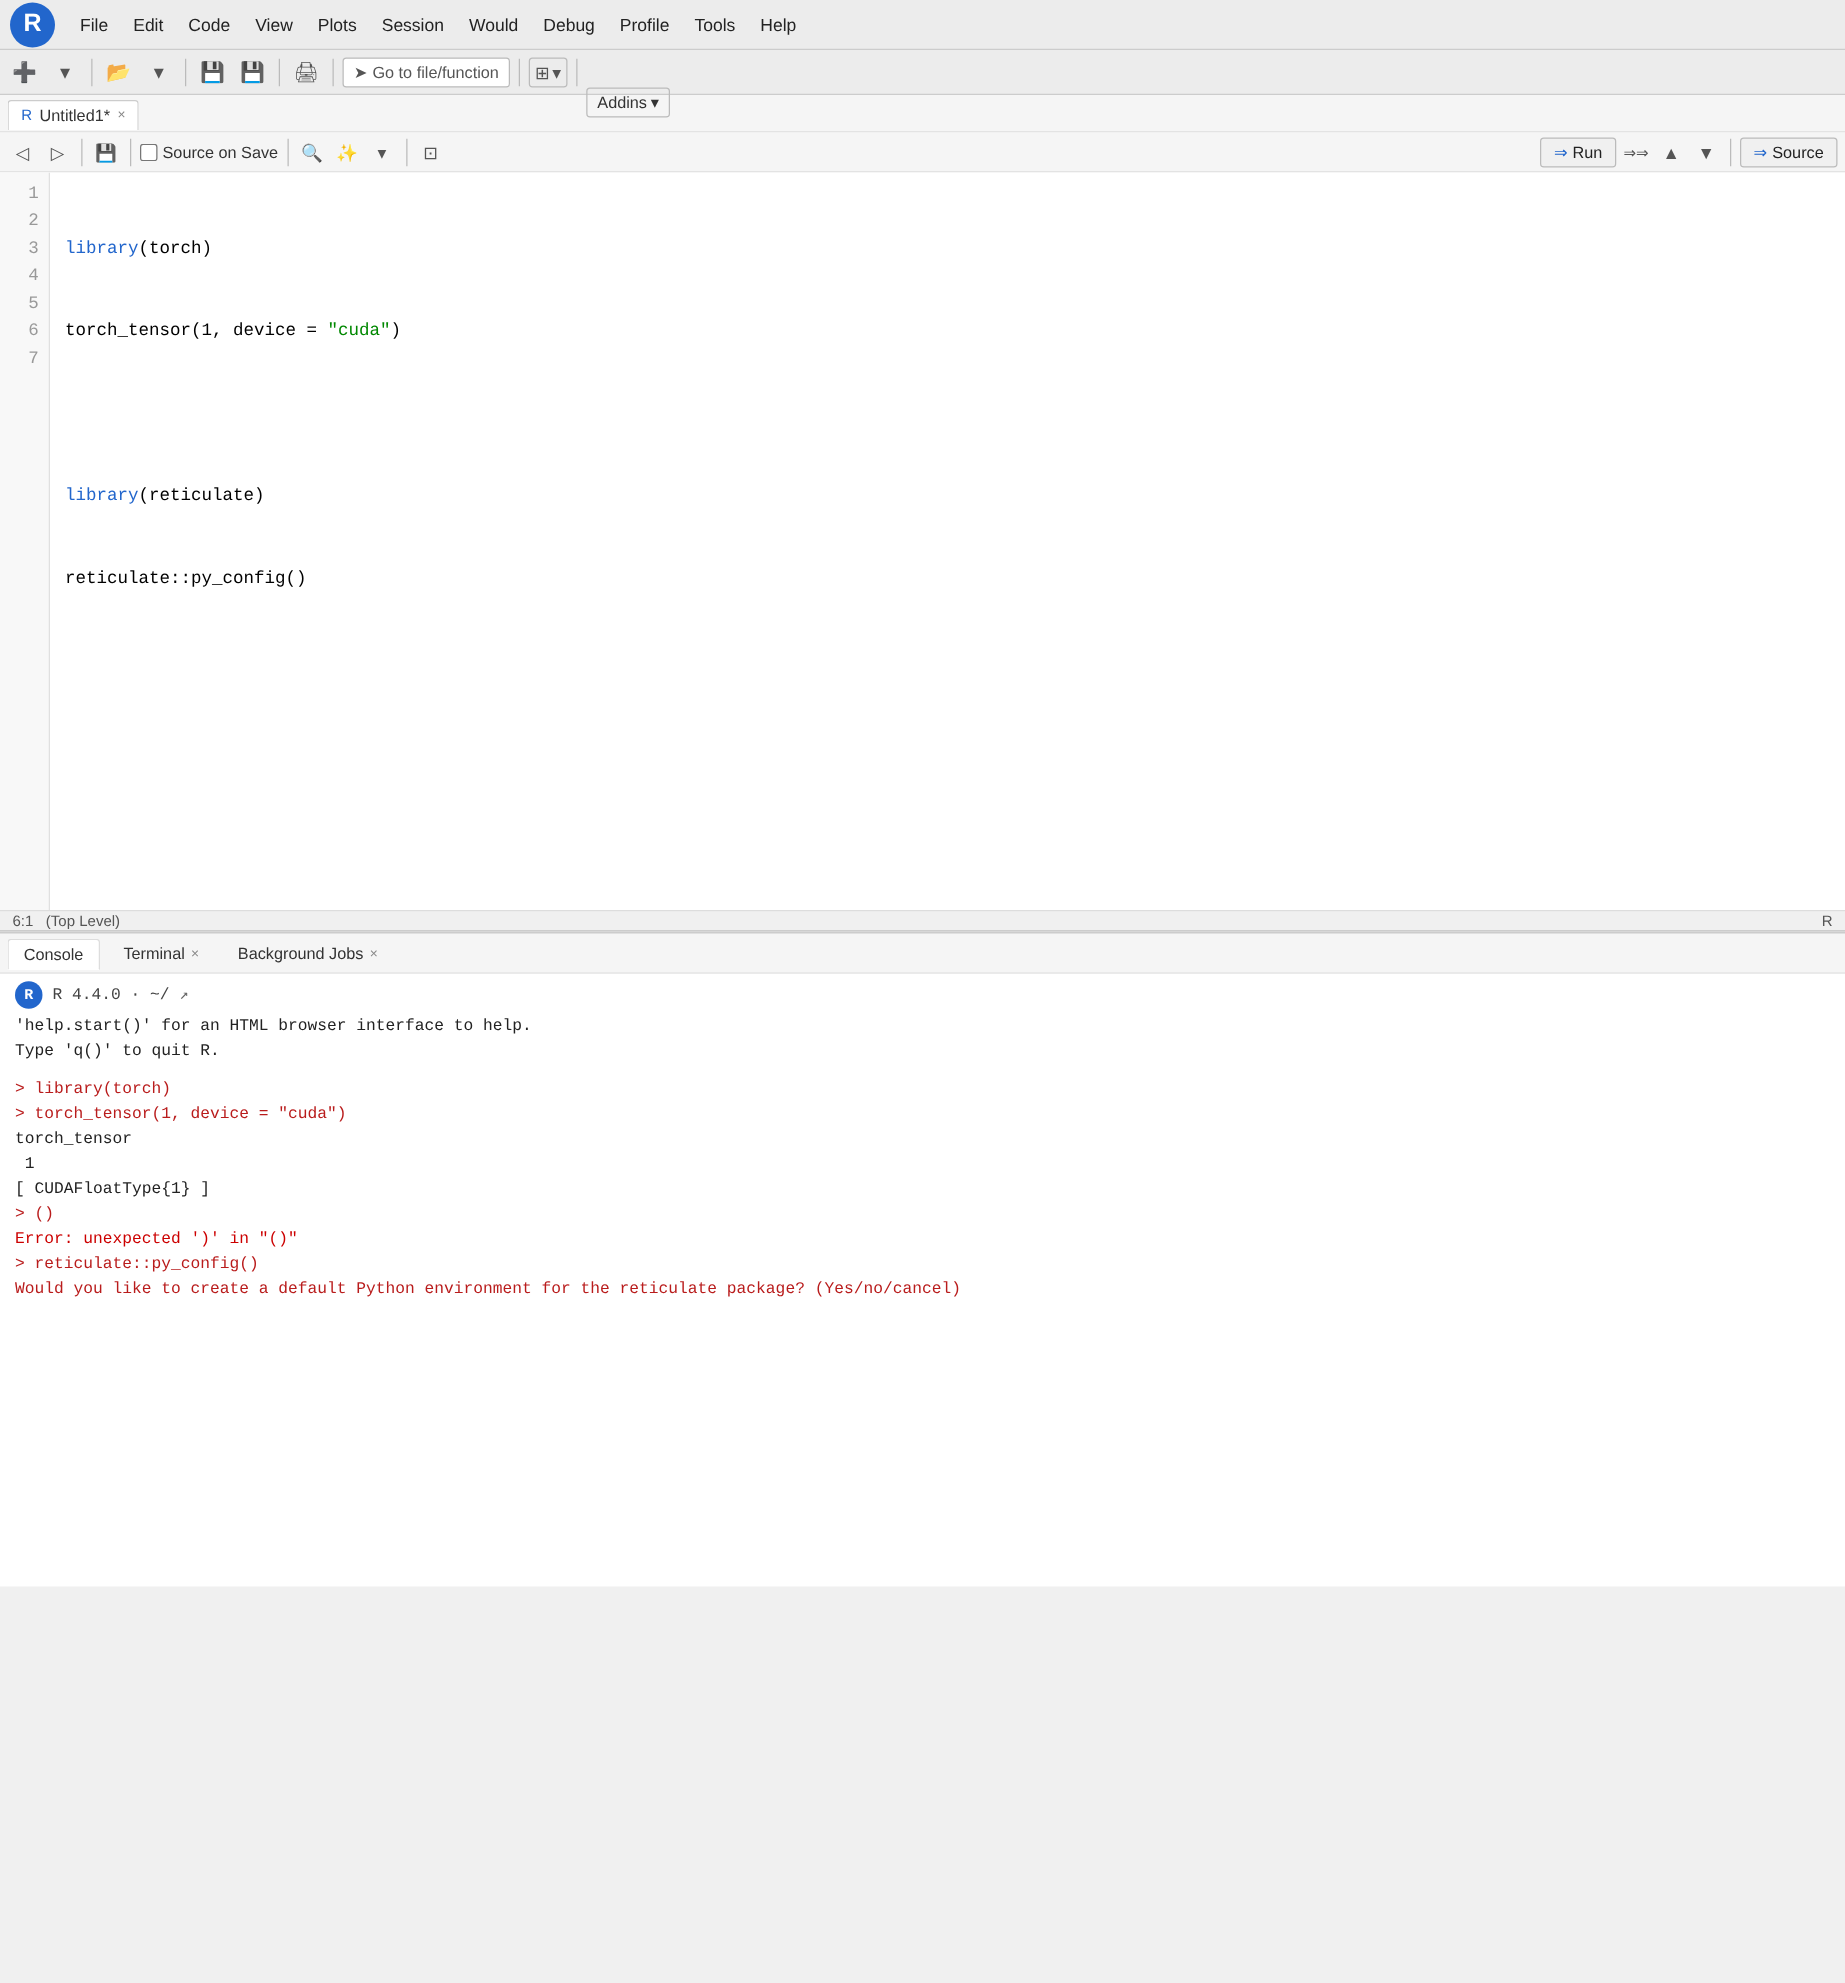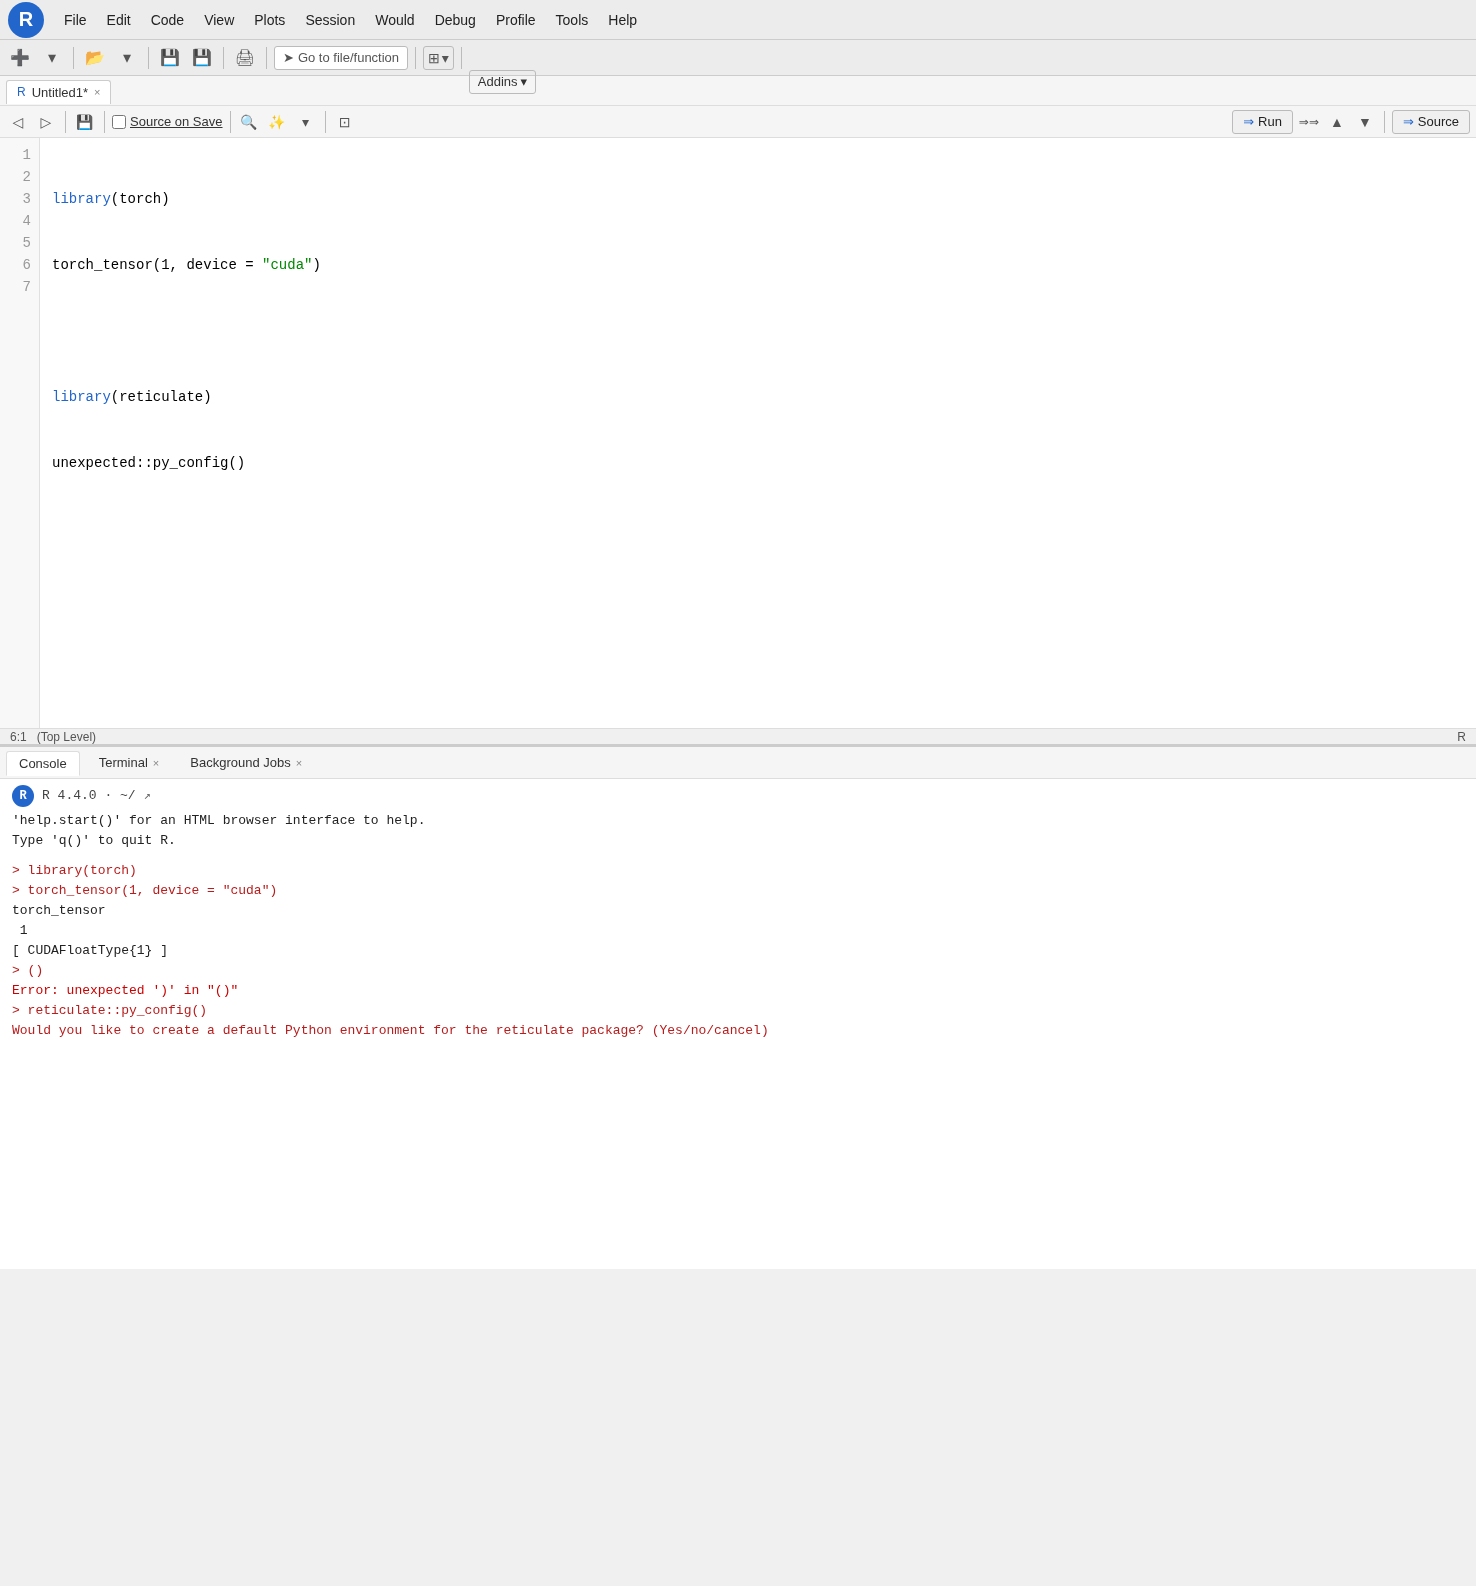--- a/index.html
+++ b/index.html
@@ -160,21 +160,20 @@
       cursor: pointer;
       font-size: 14px;
       color: #555;
       border-radius: 3px;
     }
     .source-on-save {
       display: flex; align-items: center;
       gap: 4px;
       font-size: 13px;
       color: #333;
-      text-decoration: underline;
     }
     .source-on-save input { width: 14px; height: 14px; }
     .spacer { flex: 1; }
     .run-btn {
       display: flex; align-items: center;
       border: 1px solid #bbb;
       border-radius: 3px;
       padding: 2px 10px;
       background: #f0f0f0;
       font-size: 13px;
@@ -398,21 +397,21 @@
       <div>4</div>
       <div>5</div>
       <div>6</div>
       <div>7</div>
     </div>
     <div class="code-content">
       <div class="code-line"><span class="kw">library</span>(torch)</div>
       <div class="code-line">torch_tensor(1, device = <span class="str">"cuda"</span>)</div>
       <div class="code-line"> </div>
       <div class="code-line"><span class="kw">library</span>(reticulate)</div>
-      <div class="code-line">unexpected::py_config()</div>
+      <div class="code-line">reticulate::py_config()</div>
       <div class="code-line"> </div>
       <div class="code-line"> </div>
     </div>
   </div>
 
   <div class="status-bar">
     <span>6:1</span>
     <span>(Top Level)</span>
     <div class="spacer"></div>
     <span>R</span>

